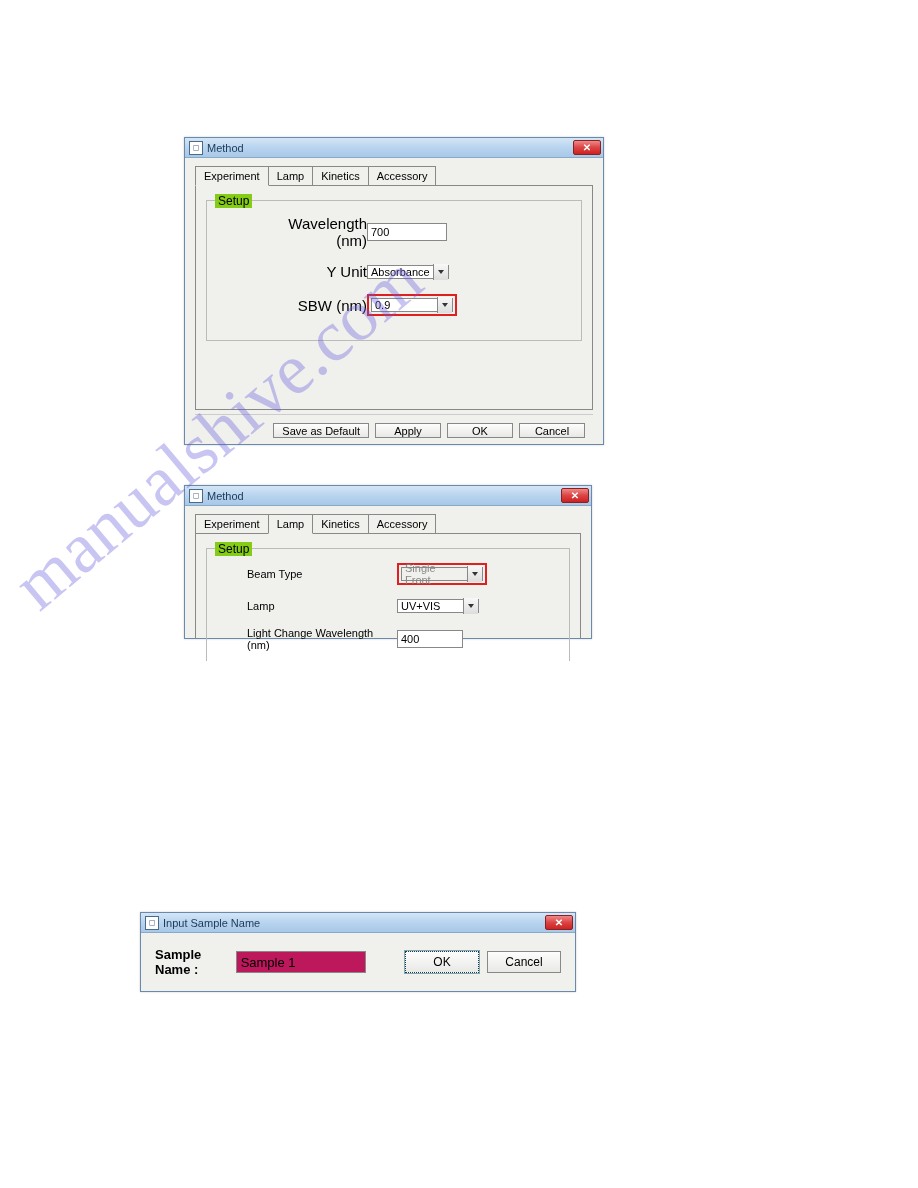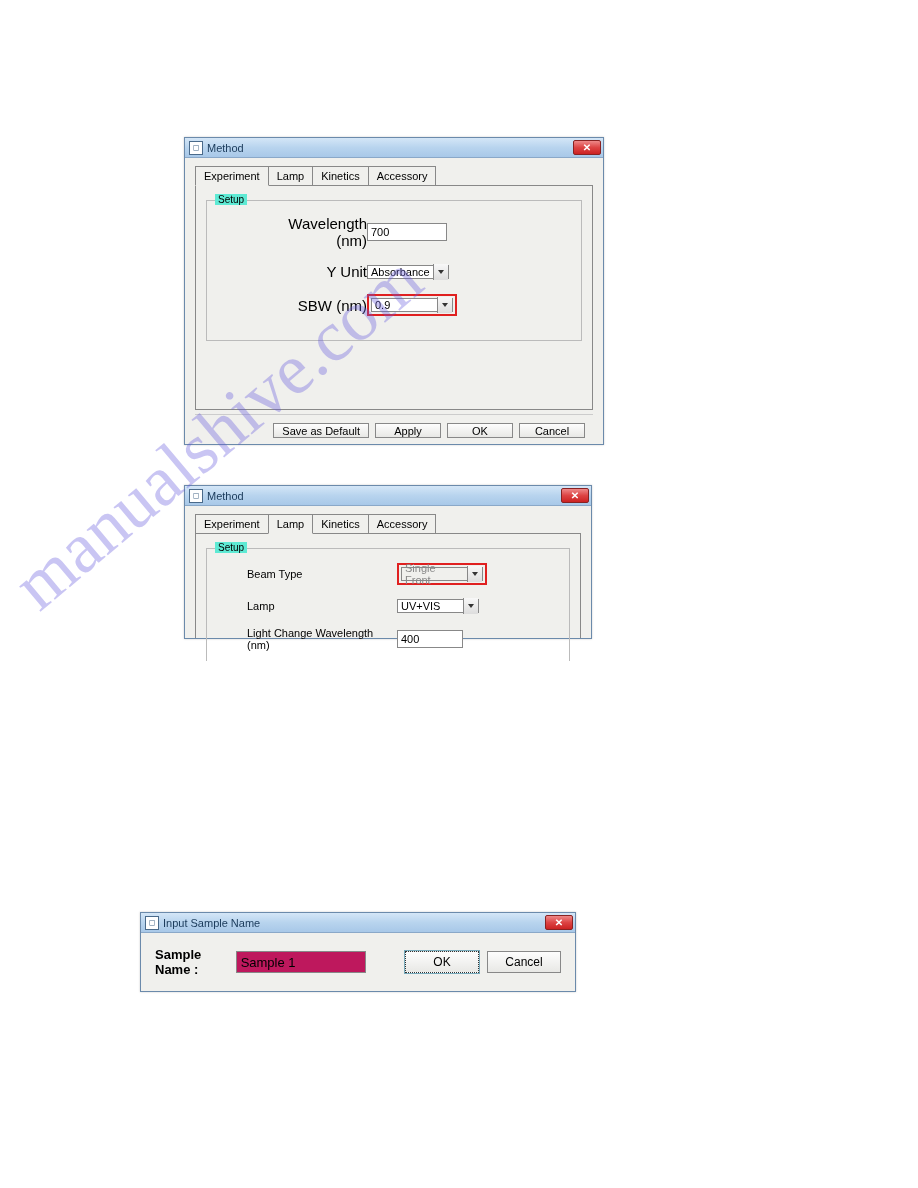--- a/index.html
+++ b/index.html
@@ -107,23 +107,23 @@
     .groupbox {
       border: 1px solid #bbb;
       padding: 14px 10px 10px 10px;
       position: relative;
       margin-top: 4px;
     }
     .grouptitle {
       position: absolute;
       top: -7px;
       left: 8px;
-      background: #5eead4;
+      background: #84cc16;
       padding: 0 3px;
-      font-size: 10px;
+      font-size: 12px;
     }
     .row {
       display: flex;
       align-items: center;
       margin-bottom: 14px;
     }
     .label {
       width: 150px;
       font-size: 15px;
       text-align: right;

